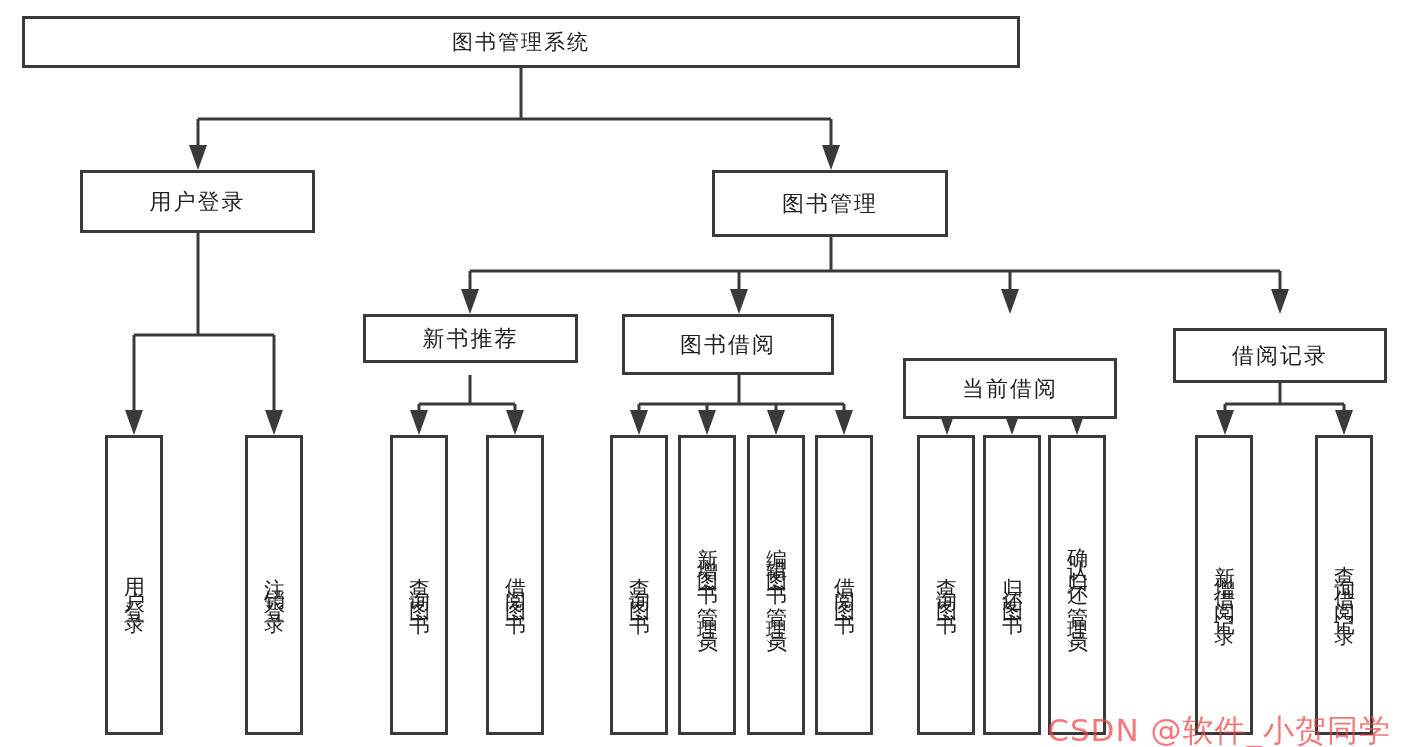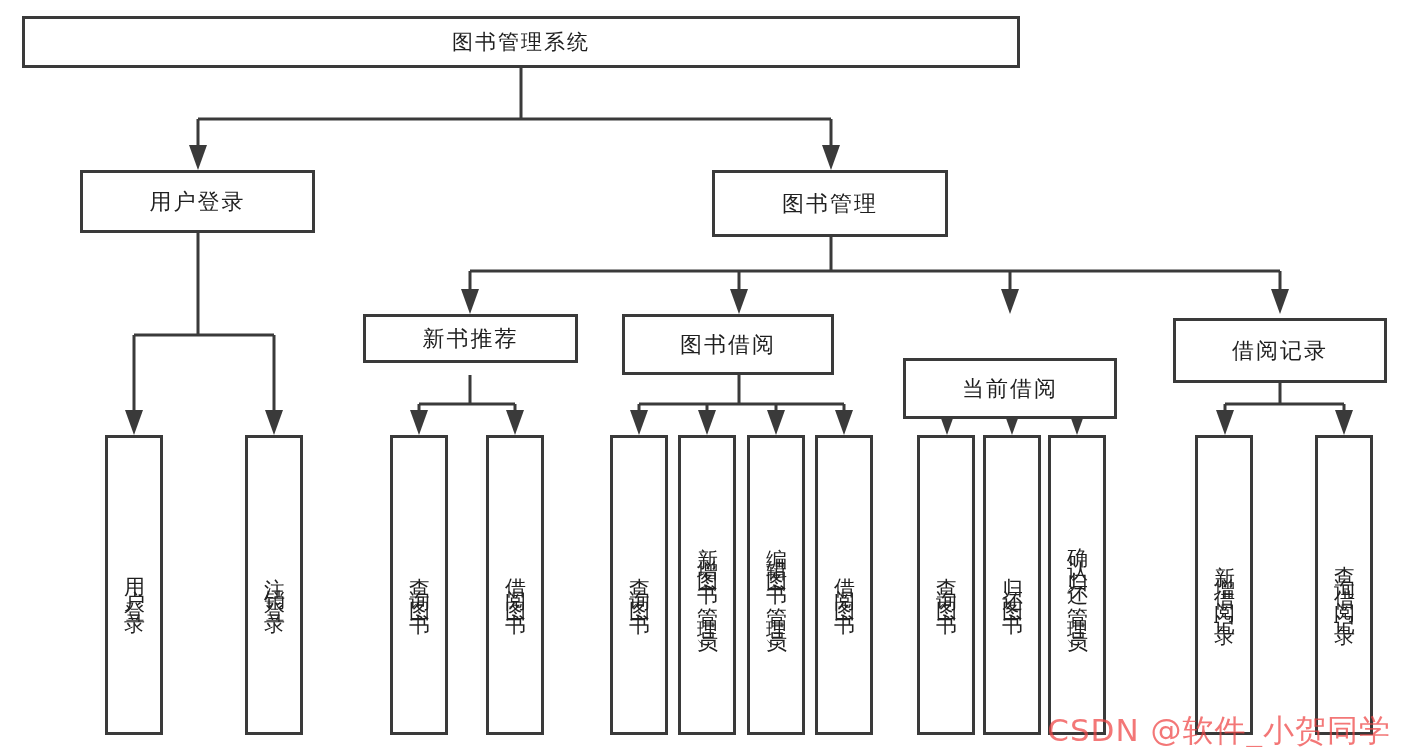--- a/index.html
+++ b/index.html
@@ -80,21 +80,21 @@
   </svg>
 
   <div class="box h root" style="left:22px; top:16px; width:998px; height:52px;">图书管理系统</div>
 
   <div class="box h" style="left:80px; top:170px; width:235px; height:63px;">用户登录</div>
   <div class="box h" style="left:712px; top:170px; width:236px; height:67px;">图书管理</div>
 
   <div class="box h" style="left:363px; top:314px; width:215px; height:49px;">新书推荐</div>
   <div class="box h" style="left:601px; top:314px; width:212px; height:61px;margin-left:21px;">图书借阅</div>
   <div class="box h" style="left:903px; top:314px; width:214px; height:61px;margin-top:44px;">当前借阅</div>
-  <div class="box h" style="left:1173px; top:318px; width:214px; height:65px;text-align:center;">借阅记录</div>
+  <div class="box h" style="left:1173px; top:328px; width:214px; height:55px;text-align:center;">借阅记录</div>
 
   <div class="box v" style="left:105px; top:435px; width:58px; height:300px;">用户登录</div>
   <div class="box v" style="left:245px; top:435px; width:58px; height:300px;">注销登录</div>
 
   <div class="box v" style="left:390px; top:435px; width:58px; height:300px;">查询图书</div>
   <div class="box v" style="left:486px; top:435px; width:58px; height:300px;">借阅图书</div>
 
   <div class="box v" style="left:610px; top:435px; width:58px; height:300px;">查询图书</div>
   <div class="box v" style="left:678px; top:435px; width:58px; height:300px;">新增图书（管理员）</div>
   <div class="box v" style="left:747px; top:435px; width:58px; height:300px;">编辑图书（管理员）</div>

